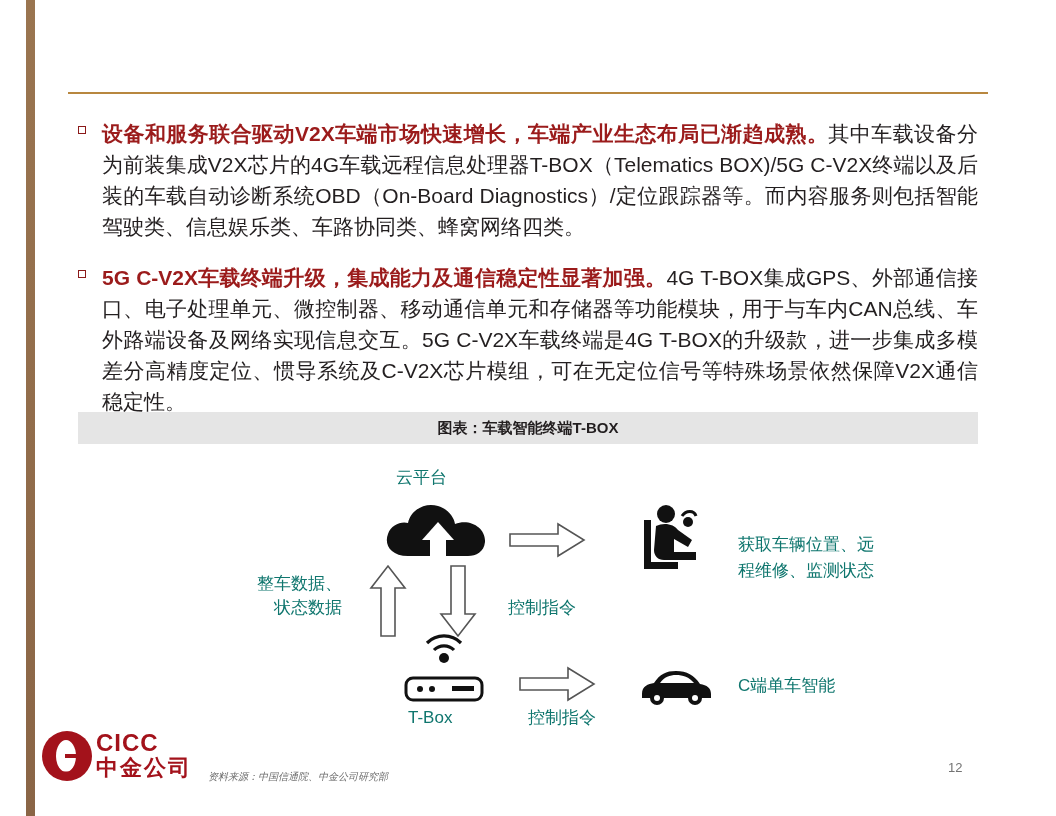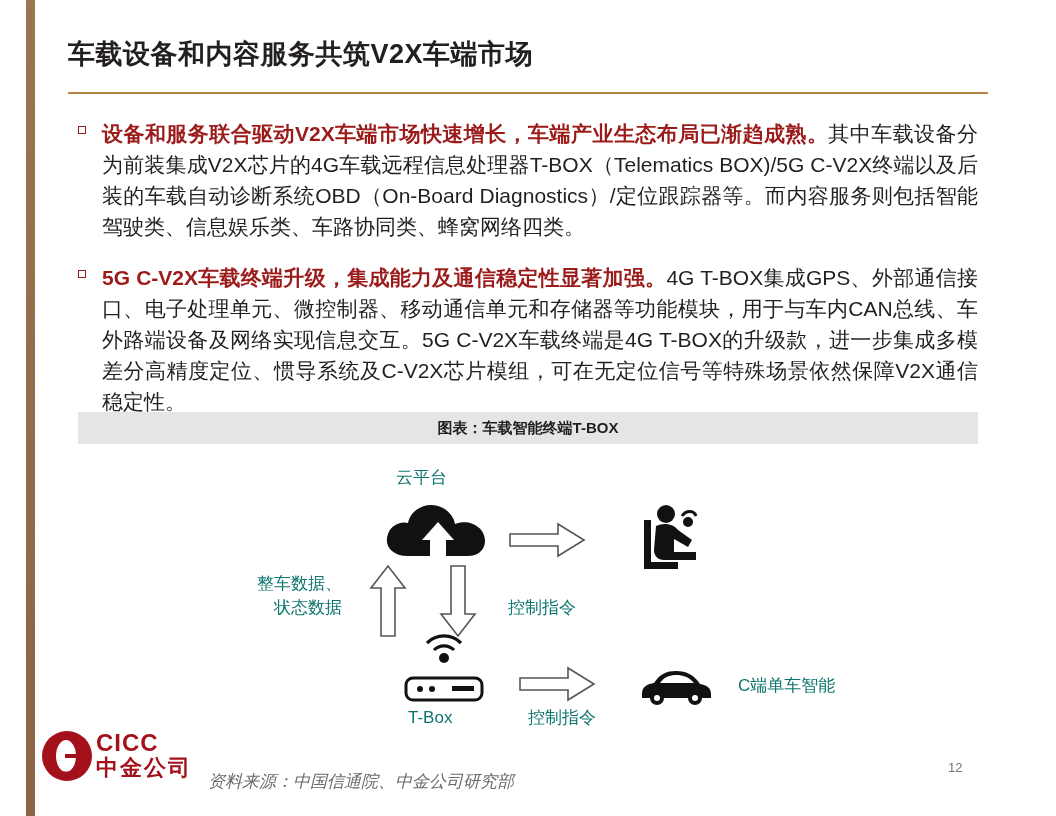--- a/index.html
+++ b/index.html
@@ -168,40 +168,39 @@
   .logo-cn {
     font-size: 22px;
     font-weight: bold;
     letter-spacing: 2px;
     line-height: 26px;
   }
   .source-note {
     position: absolute;
     left: 208px;
     top: 770px;
-    font-size: 17px;
+    font-size: 10px;
     font-style: italic;
     color: #6b6b6b;
   }
   .page-num {
     position: absolute;
     left: 948px;
     top: 760px;
     font-size: 13px;
     color: #737373;
   }
 </style>
 </head>
 <body>
 
 <div class="slide">
 
   <div class="left-bar-inner"></div>
 
-  <div class="title">车载设备和内容服务共筑V2X车端市场</div>
   <div class="title-rule"></div>
 
   <div class="bullets">
 
     <div class="bullet">
       <span class="bullet-marker"></span>
       <p><span class="lead">设备和服务联合驱动V2X车端市场快速增长，车端产业生态布局已渐趋成熟。</span><span>其中车载设备分为前装集成V2X芯片的4G车载远程信息处理器T-BOX（Telematics BOX)/5G C-V2X终端以及后装的车载自动诊断系统OBD（On-Board Diagnostics）/定位跟踪器等。而内容服务则包括智能驾驶类、信息娱乐类、车路协同类、蜂窝网络四类。</span></p>
     </div>
 
     <div class="bullet">
@@ -237,20 +236,22 @@
           <circle cx="36" cy="12" r="9" fill="#111111"></circle>
           <path d="M26 24 C34 20 44 22 48 28 L62 38 L58 45 L44 37 L44 50 L66 50 L66 58 L34 58 C28 58 24 54 24 48 Z" fill="#111111"></path>
           <rect x="14" y="18" width="7" height="48" fill="#111111"></rect>
           <rect x="14" y="60" width="34" height="7" fill="#111111"></rect>
           <circle cx="58" cy="20" r="5" fill="#111111"></circle>
           <path d="M52 14 C56 8 64 8 66 14" stroke="#111111" stroke-width="3" fill="none"></path>
         </svg>
       </div>
 
       <div class="fig-label remote-label">
+        <div>获取车辆位置、远</div>
+        <div>程维修、监测状态</div>
       </div>
 
       <div class="fig-label veh-data">
         <div>整车数据、</div>
         <div>状态数据</div>
       </div>
 
       <div class="arrow-up">
         <svg width="40" height="74" viewBox="0 0 40 74">
           <path d="M13 72 L13 24 L3 24 L20 2 L37 24 L27 24 L27 72 Z" fill="#ffffff" stroke="#555555" stroke-width="1.6"></path>

